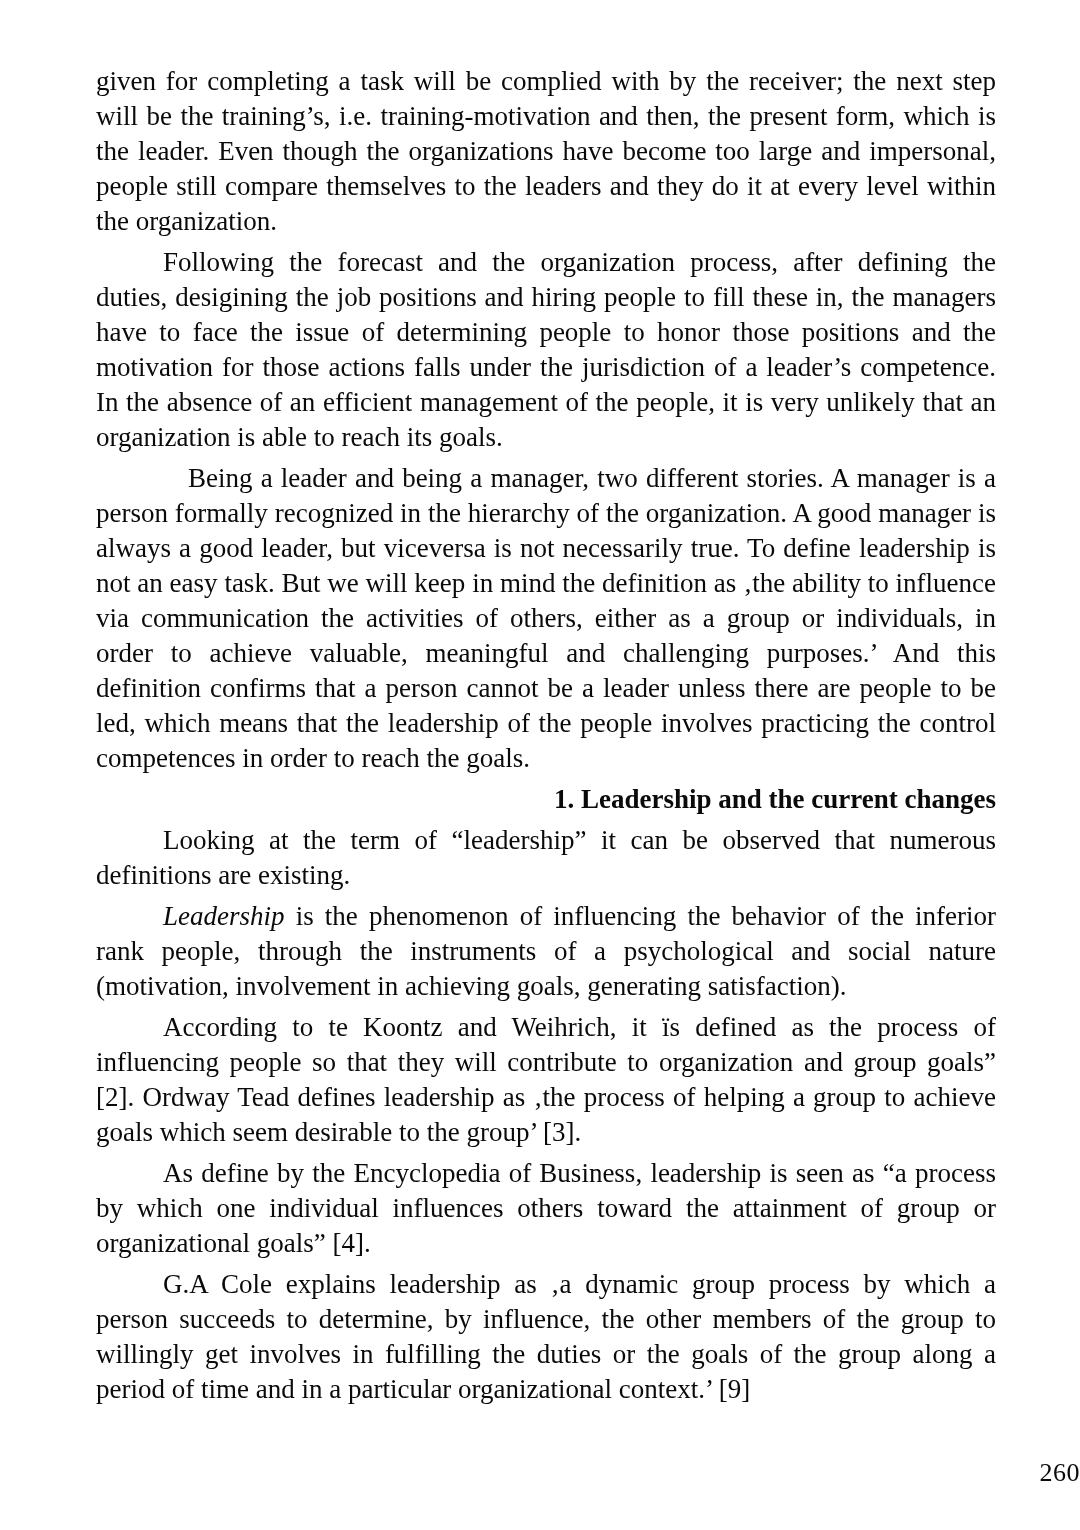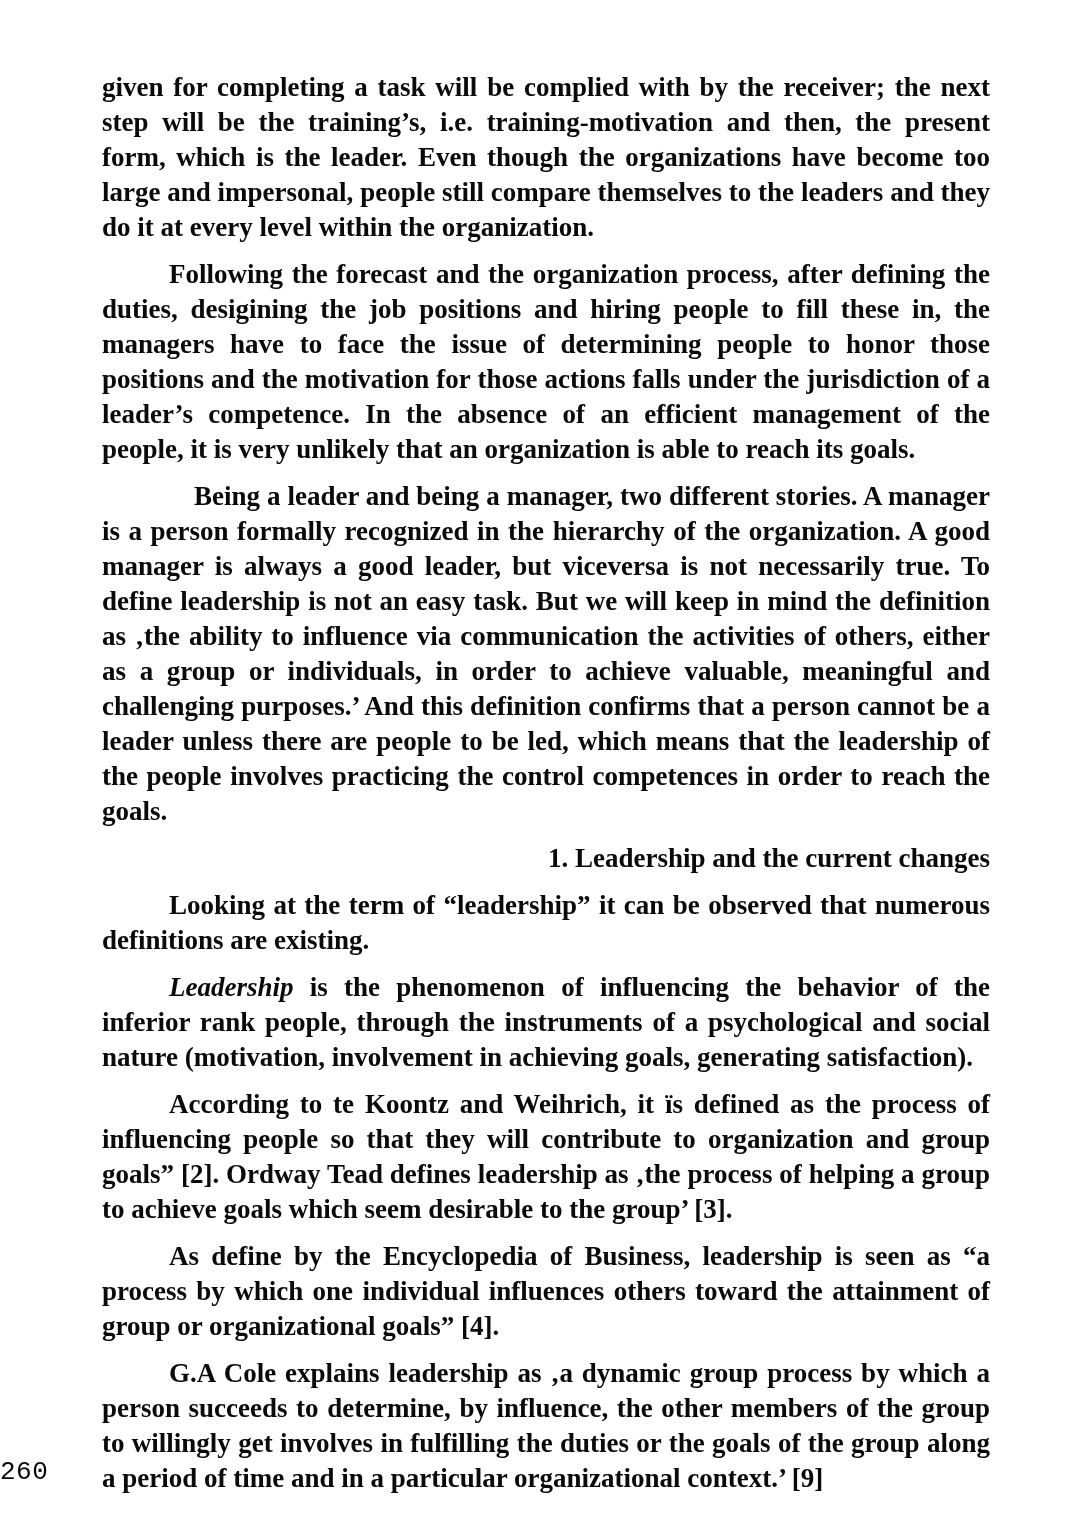--- a/index.html
+++ b/index.html
@@ -14,23 +14,22 @@
     background: #ffffff;
     box-sizing: border-box;
     padding: 58px 78px 0 90px;
     font-family: "Liberation Serif", "DejaVu Serif", serif;
     font-size: 27px;
     line-height: 35px;
     color: #0a0a0a;
     text-align: justify;
   }
   .page p {
-    margin: 12px;
+    margin: 6px;
     text-indent: 67px;
-    font-weight: bold;
   }
   .page p.no-indent {
     text-indent: 0;
   }
   .page p.wide-indent {
     text-indent: 92px;
   }
   .section-heading {
     margin: 35px 0 0 0;
     padding-left: 67px;
@@ -38,25 +37,24 @@
     text-align: right;
   }
   .italic-lead {
     font-style: italic;
   }
   .page-number {
     position: absolute;
     left: 0;
     right: 0;
     top: 1455px;
-    text-align: left;
+    text-align: right;
     text-indent: 0;
     font-size: 26px;
     letter-spacing: 0.5px;
-    font-family: Liberation Mono, monospace;
   }
 </style>
 </head>
 <body>
 
 <div class="page">
 
   <p class="no-indent">given for completing a task will be complied with by the receiver; the next step will be the training’s, i.e. training-motivation and then, the present form, which is the leader.  Even though the organizations have become too large and impersonal, people still compare themselves to the leaders and they do it at every level within the organization.</p>
 
   <p>Following the forecast and the organization process, after defining the duties, desigining the job positions and hiring people to fill these in, the managers have to face the issue of determining people to honor those positions and the motivation for those actions falls under the jurisdiction of a leader’s competence. In the absence of an efficient management of the people, it is very unlikely that an organization is able to reach its goals.</p>

